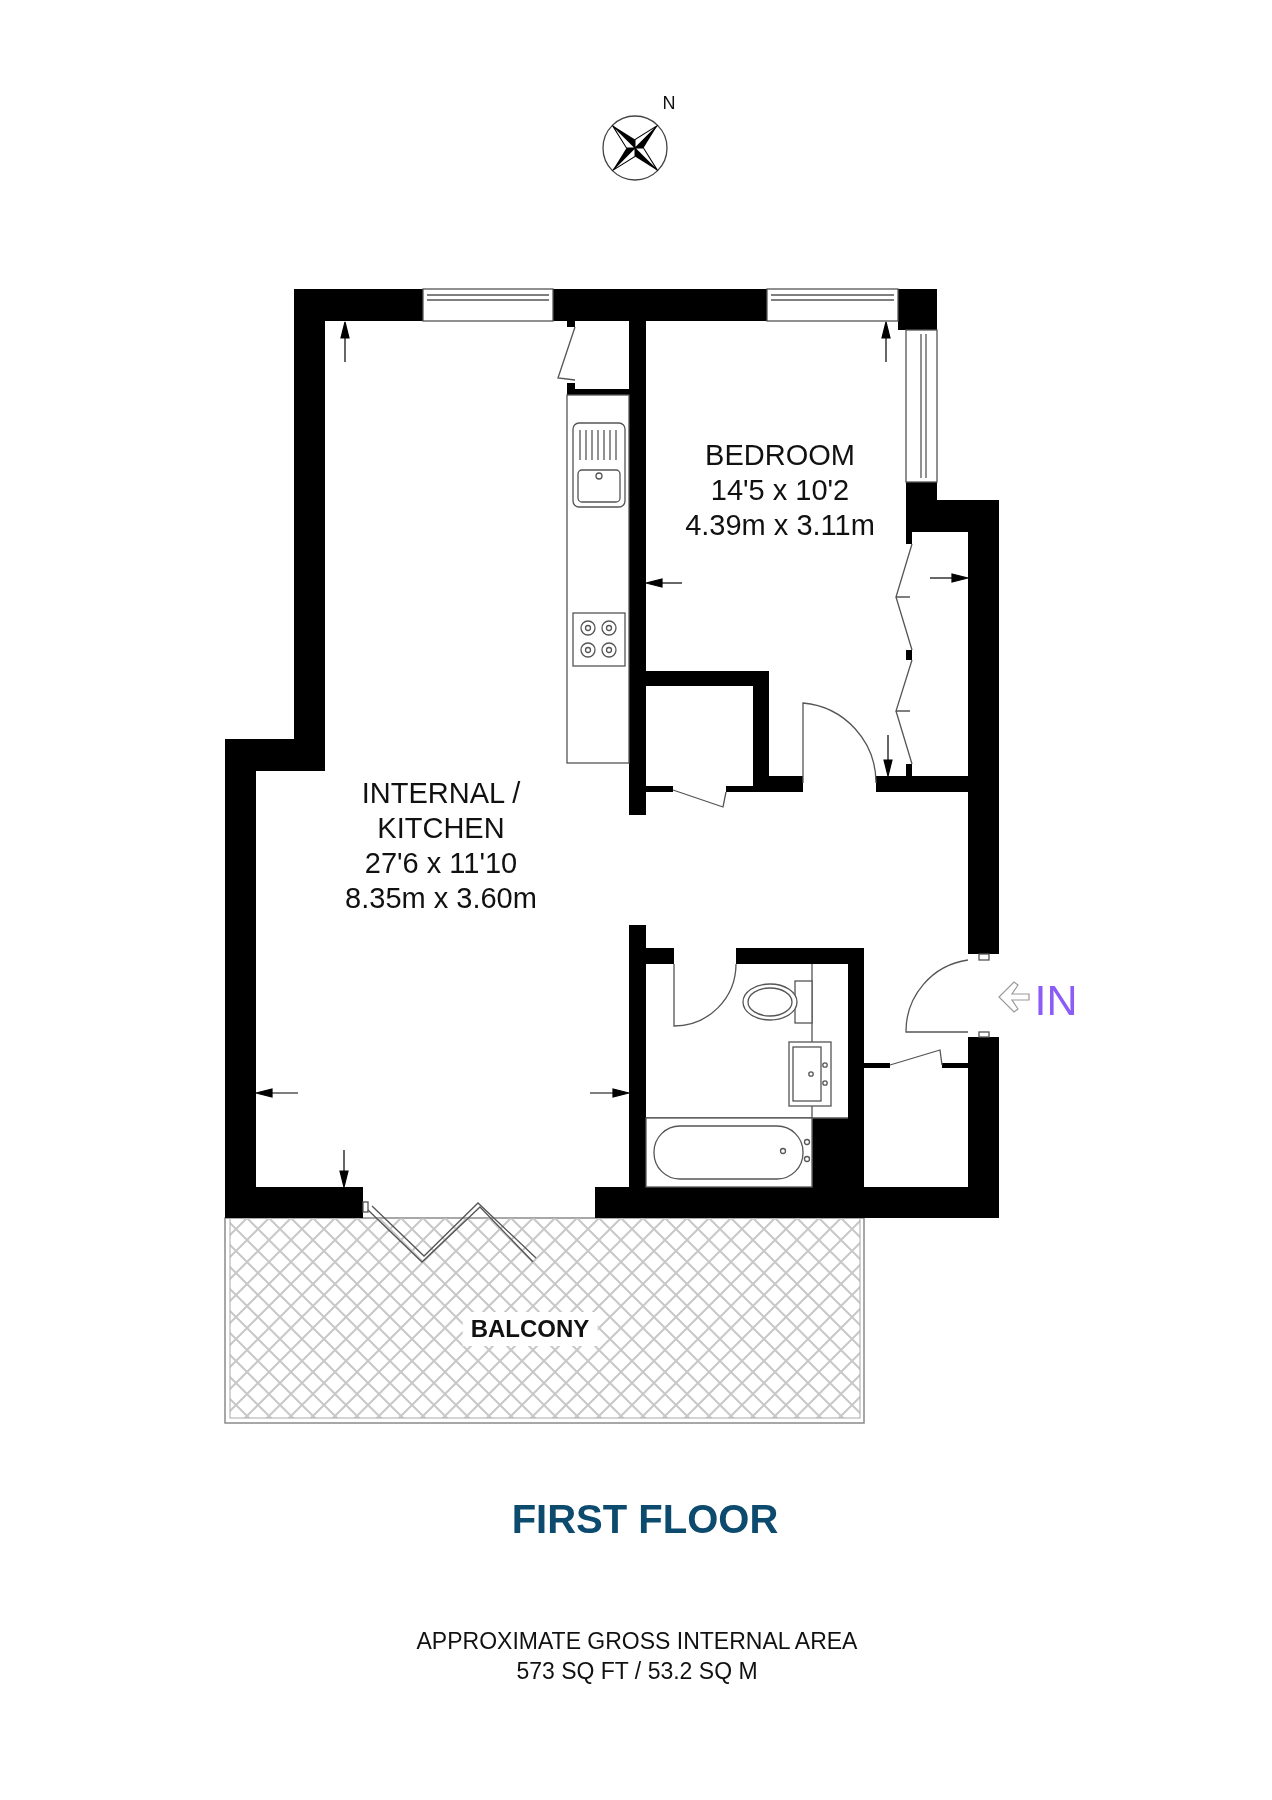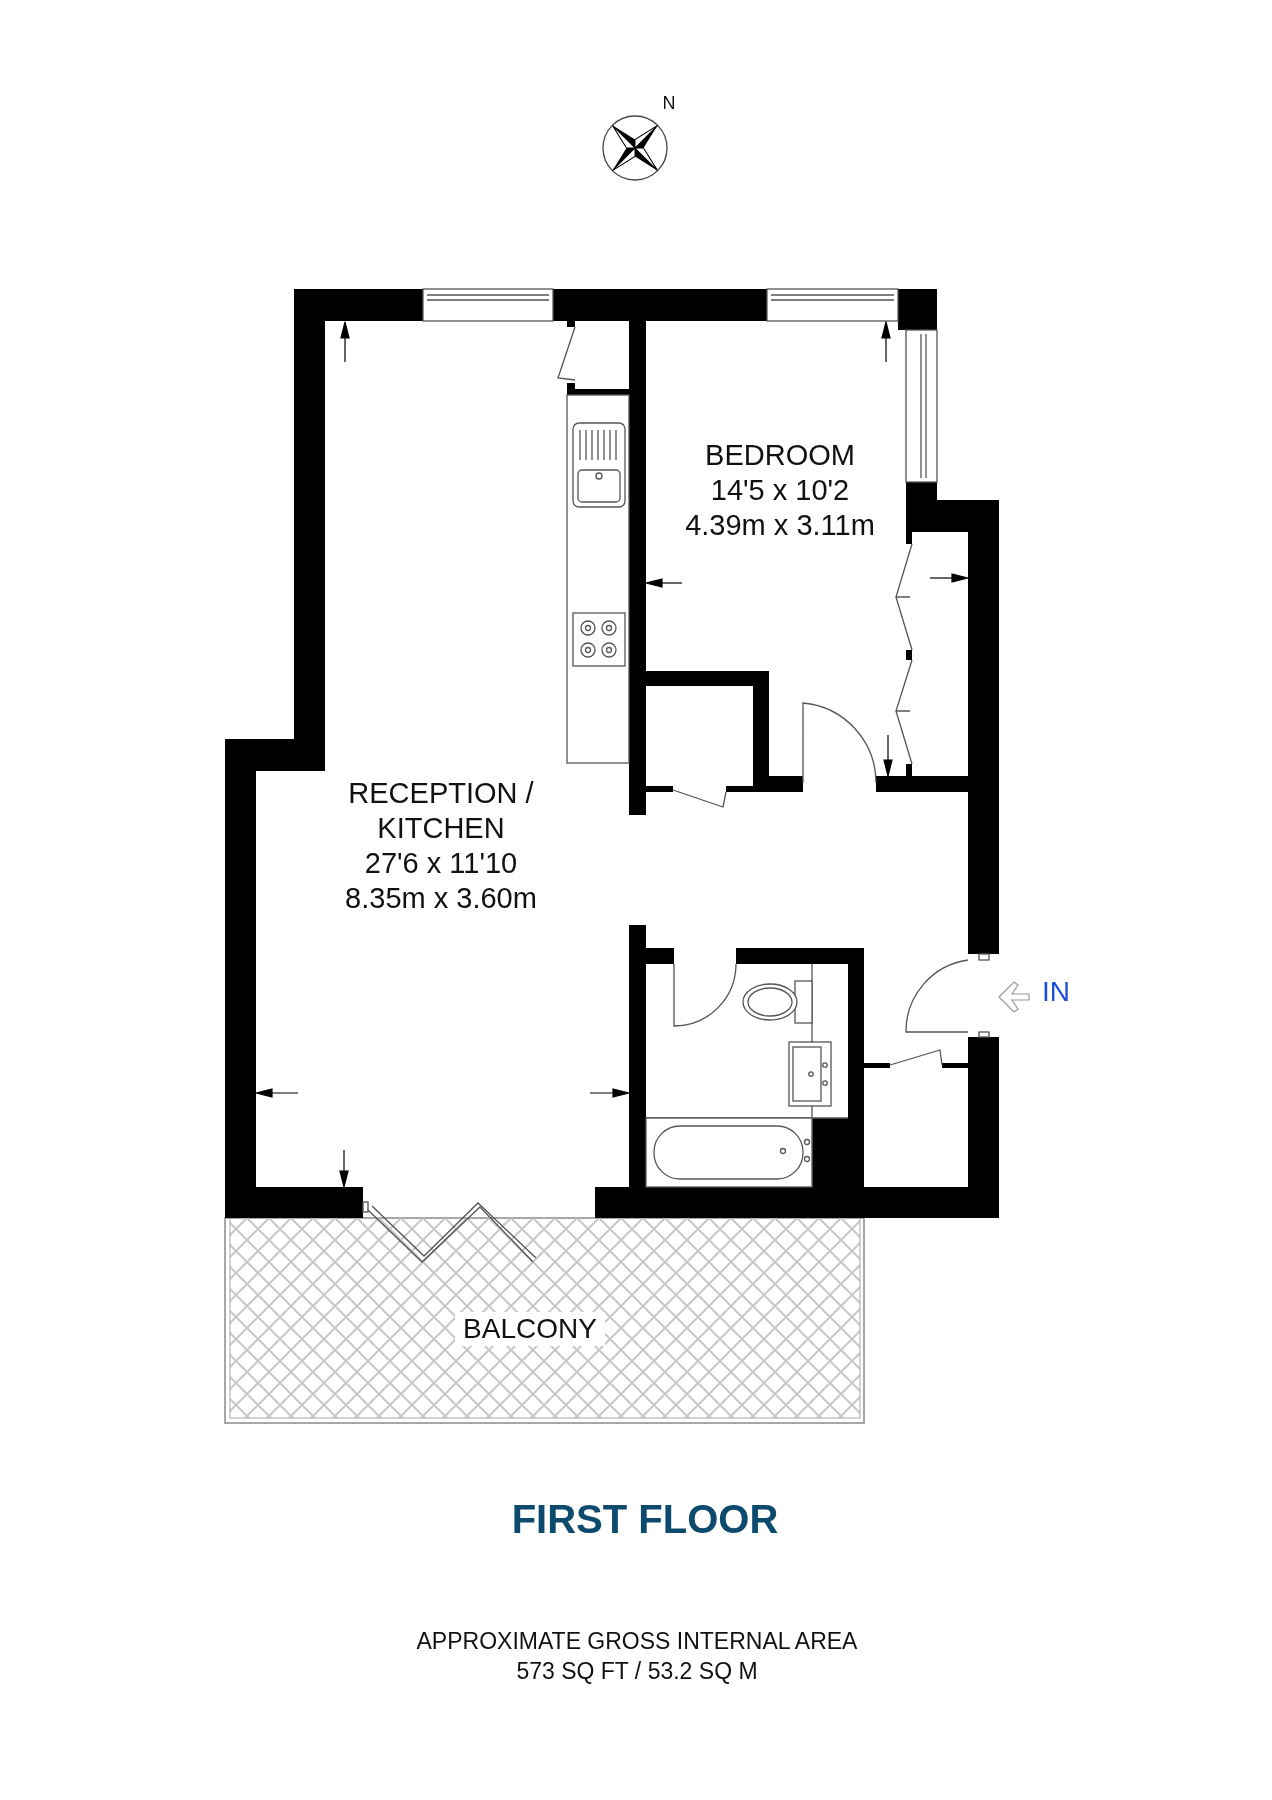--- a/index.html
+++ b/index.html
@@ -3,24 +3,24 @@
 <meta charset="utf-8">
 <style>
   html, body { margin: 0; padding: 0; background: #ffffff; }
   body { width: 1272px; height: 1800px; position: relative; overflow: hidden; font-family: "Liberation Sans", sans-serif; }
   #plan { position: absolute; left: 0; top: 0; width: 1272px; height: 1800px; }
   .wall { fill: #000000; }
   .thin { fill: none; stroke: #555555; stroke-width: 1.3; }
   .fix { fill: #ffffff; stroke: #555555; stroke-width: 1.3; }
   .label { position: absolute; text-align: center; color: #111111; font-family: "Liberation Sans", sans-serif; white-space: nowrap; transform: translateX(-50%); }
   .room-label { font-size: 29px; line-height: 35px; }
-  .balcony-label { font-size: 28px; background: #ffffff; padding: 2px 8px; line-height: 30px; }
+  .balcony-label { font-size: 24px; background: #ffffff; padding: 2px 8px; line-height: 30px; font-weight: bold; }
   .title { font-size: 40px; font-weight: bold; color: #0c4a6e; }
   .area { font-size: 23px; font-weight: normal; line-height: 30px; color: #111; }
-  .in-label { font-size: 28px; color: #1d4ed8; }
+  .in-label { font-size: 43px; color: #8b5cf6; }
   .north { font-size: 18px; color: #111; }
 </style>
 </head>
 <body>
 
 <svg id="plan" viewBox="0 0 1272 1800" xmlns="http://www.w3.org/2000/svg">
   <defs>
     <pattern id="hatch" width="22" height="22" patternUnits="userSpaceOnUse" patternTransform="translate(225 1218)">
       <path d="M0 0 L22 22 M22 0 L0 22" stroke="#c8c8c8" stroke-width="2" fill="none"></path>
     </pattern>
@@ -214,21 +214,21 @@
   </g>
 
   <g>
     <path d="M1029 994 L1012 994 L1018 985 L1014 982 L999 997 L1014 1012 L1018 1009 L1012 1000 L1029 1000 Z" fill="#fff" stroke="#999" stroke-width="1.2"></path>
   </g>
 </svg>
 
 <div class="label north" style="left:669px; top:93px;">N</div>
 
 <div class="label room-label" style="left:441px; top:776px;">
-  <div>RECEPTION /</div>
+  <div>INTERNAL /</div>
   <div>KITCHEN</div>
   <div>27'6 x 11'10</div>
   <div>8.35m x 3.60m</div>
 </div>
 
 <div class="label room-label" style="left:780px; top:438px;">
   <div>BEDROOM</div>
   <div>14'5 x 10'2</div>
   <div>4.39m x 3.11m</div>
 </div>

